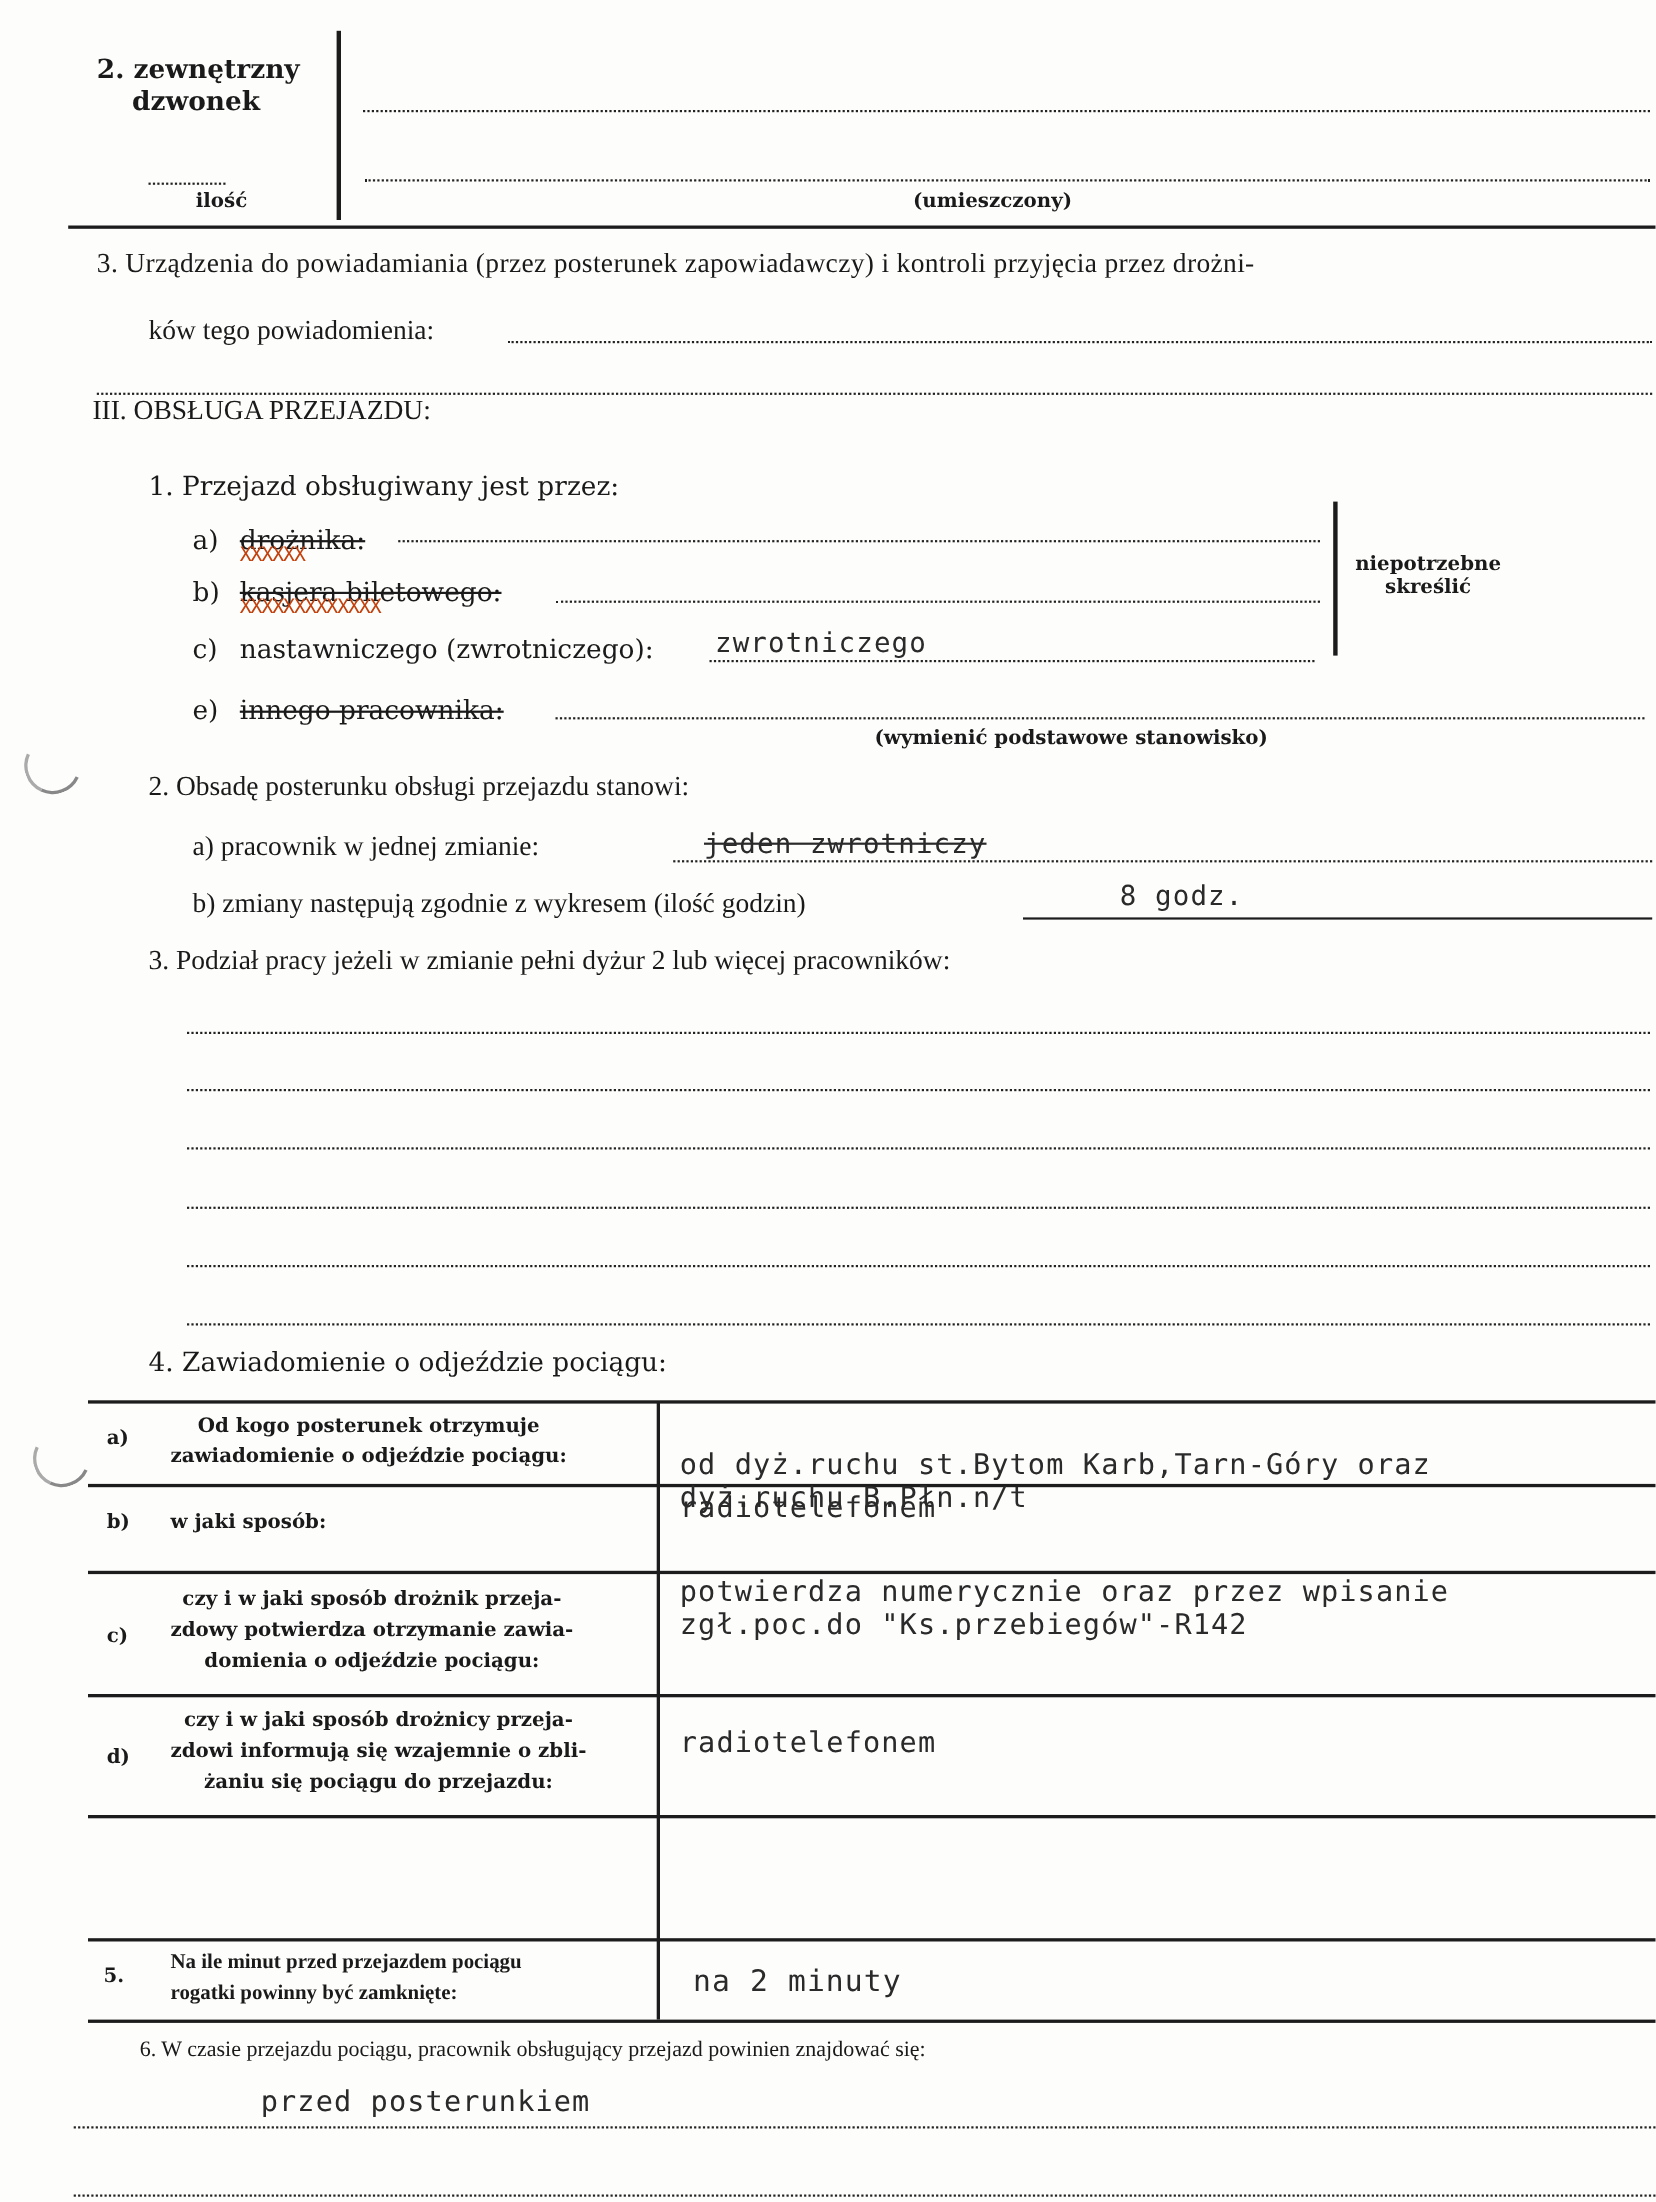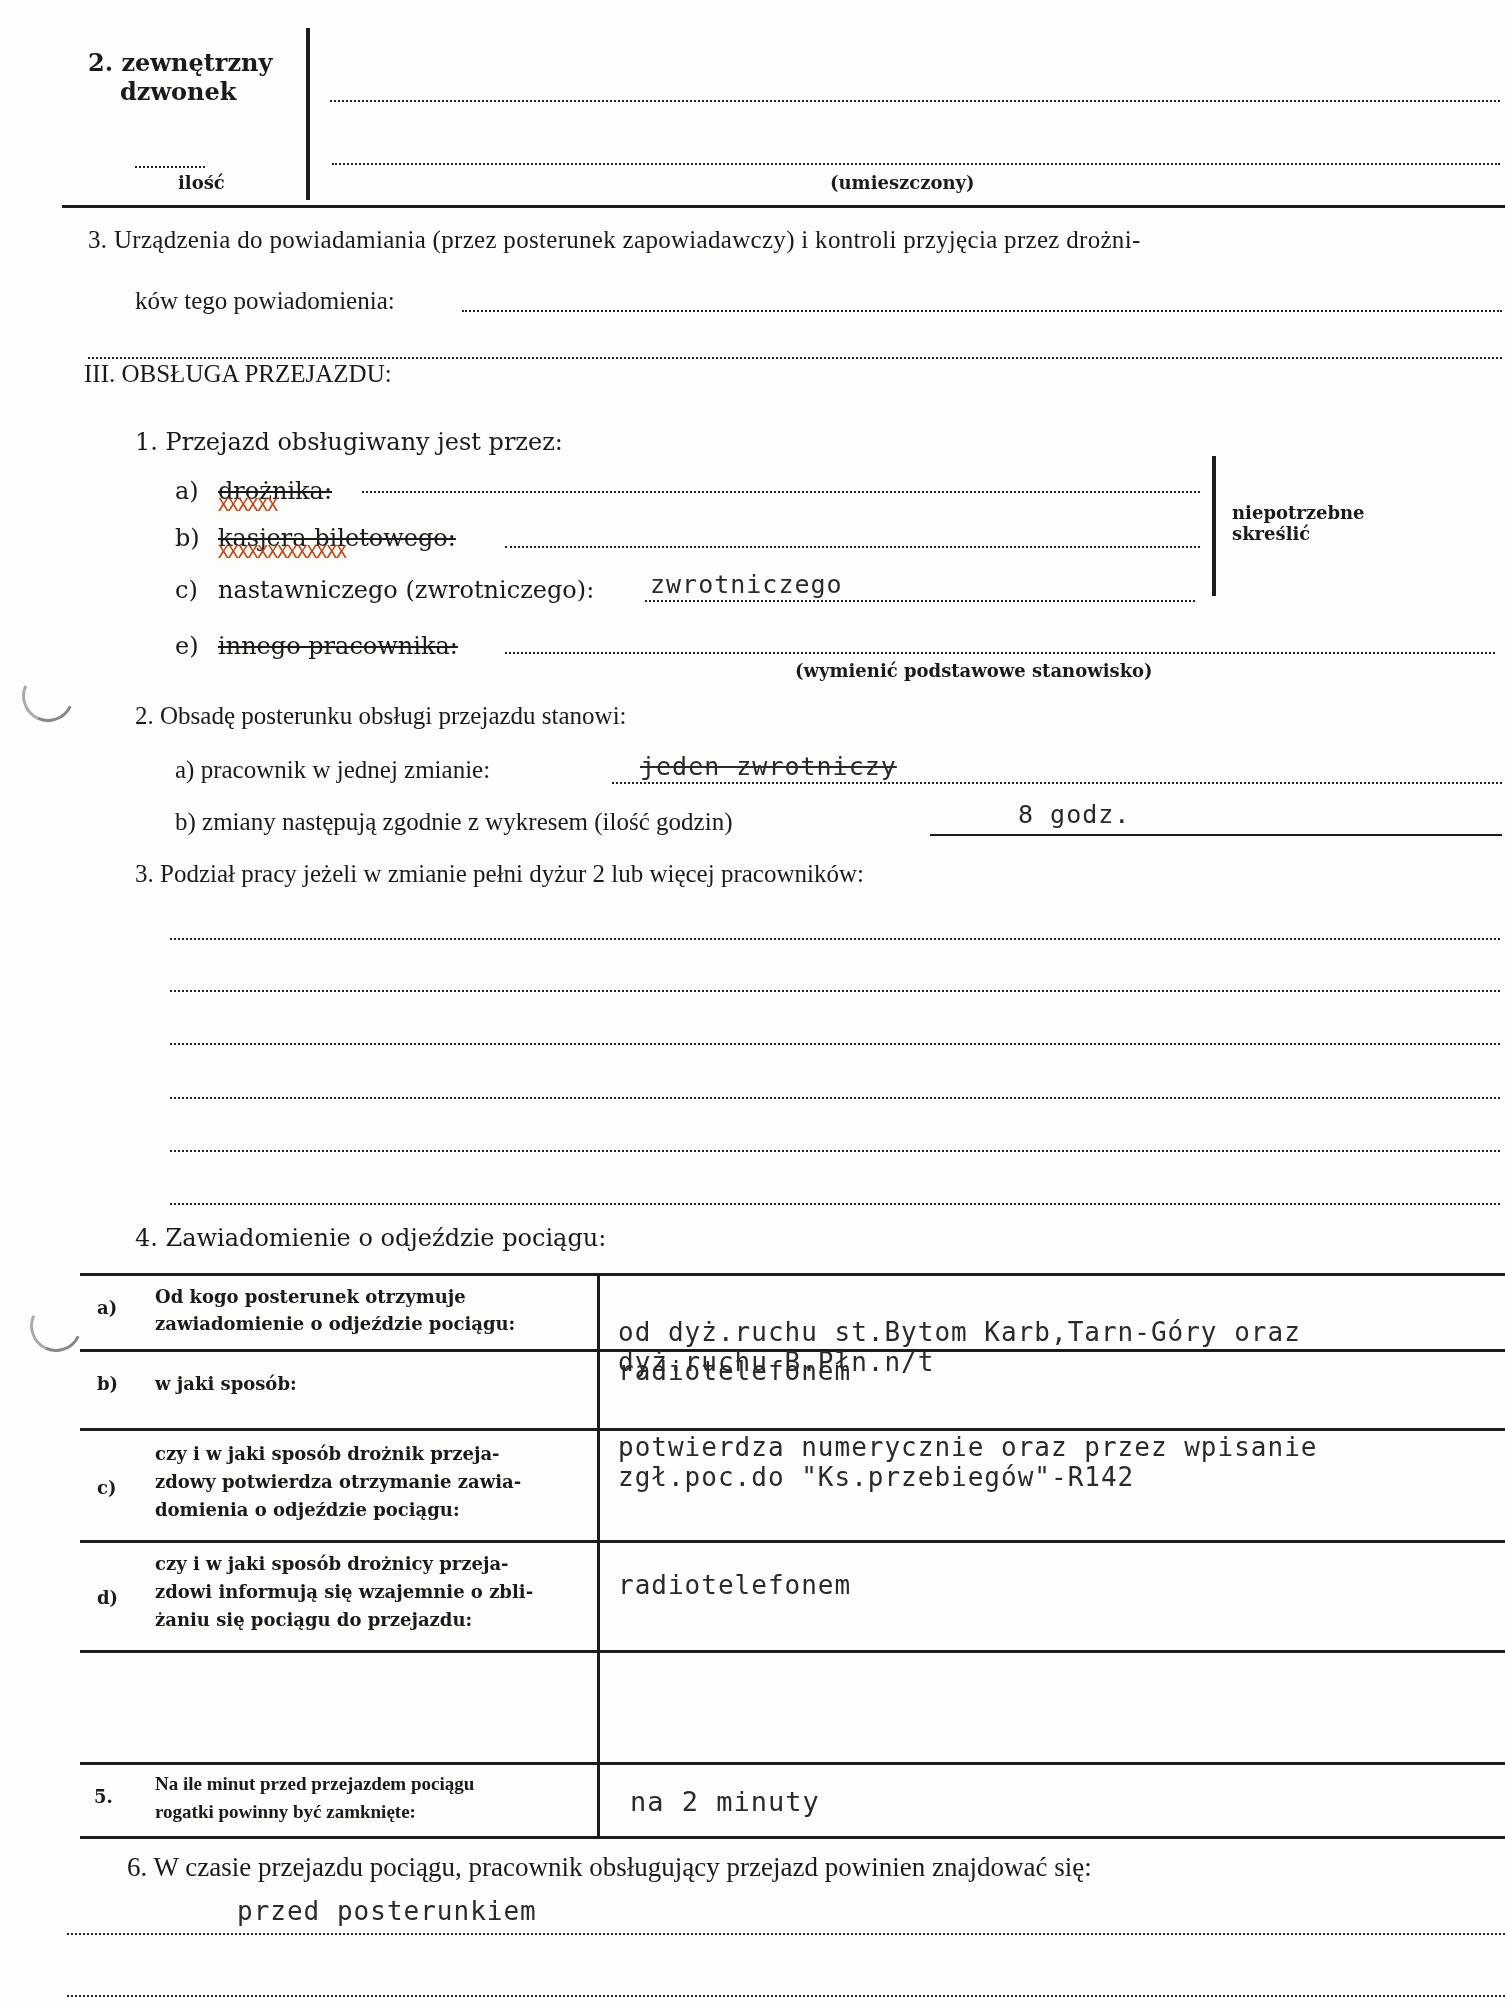--- a/index.html
+++ b/index.html
@@ -10,21 +10,21 @@
     }
     .abs { position: absolute; }
     .serif { font-family: "DejaVu Serif", "Liberation Serif", serif; font-weight: bold; }
     .cond { font-family: "Liberation Serif", "DejaVu Serif", serif; }
     .typed { font-family: "DejaVu Sans Mono", "Liberation Mono", monospace; color: #2a2a2a; font-weight: normal; letter-spacing: 1px; }
     .dot-line { position: absolute; height: 0; border-top: 2px dotted #222; }
     .solid { position: absolute; background: #1c1c1c; }
     .strike { text-decoration: line-through; text-decoration-thickness: 2px; }
     .xmark { position: absolute; font-family: "DejaVu Sans Mono", monospace; font-size: 18px; letter-spacing: -1px; color: #c2410c; }
     .lbl { font-size: 24px; }
-    .small { font-size: 18px; font-weight: bold; }
+    .small { font-size: 18px; font-weight: bold; text-align: center; }
     .hole { position: absolute; width: 46px; height: 46px; border-radius: 50%; border: 3px solid transparent; border-left-color: #aaa; border-bottom-color: #888; transform: rotate(-20deg); }
   </style>
 </head>
 <body>
 
 <div class="hole" style="left:22px; top:670px;"></div>
 <div class="hole" style="left:30px; top:1300px;"></div>
 
 <div>
   <div class="abs serif lbl" style="left:88px; top:48px;">
@@ -158,17 +158,17 @@
     <div class="abs small" style="left:94px; top:1786px;">5.</div>
     <div class="abs cond" style="left:155px; top:1770px; font-size:19px; font-weight:bold; line-height:28px;">
       <div>Na ile minut przed przejazdem pociągu</div>
       <div>rogatki powinny być zamknięte:</div>
     </div>
     <div class="abs typed" style="left:630px; top:1786px; font-size:27px;">na 2 minuty</div>
   </div>
 </div>
 
 <div>
-  <div class="abs cond lbl" style="left:127px; top:1852px; font-size:27px;">6. W czasie przejazdu pociągu, pracownik obsługujący przejazd powinien znajdować się:</div>
+  <div class="abs cond lbl" style="left:127px; top:1852px; font-size:20px;">6. W czasie przejazdu pociągu, pracownik obsługujący przejazd powinien znajdować się:</div>
   <div class="abs typed" style="left:237px; top:1896px; font-size:26px;">przed posterunkiem</div>
   <div class="dot-line" style="left:67px; top:1933px; width:1438px;"></div>
   <div class="dot-line" style="left:67px; top:1995px; width:1438px;"></div>
 </div>
 
 </body></html>

